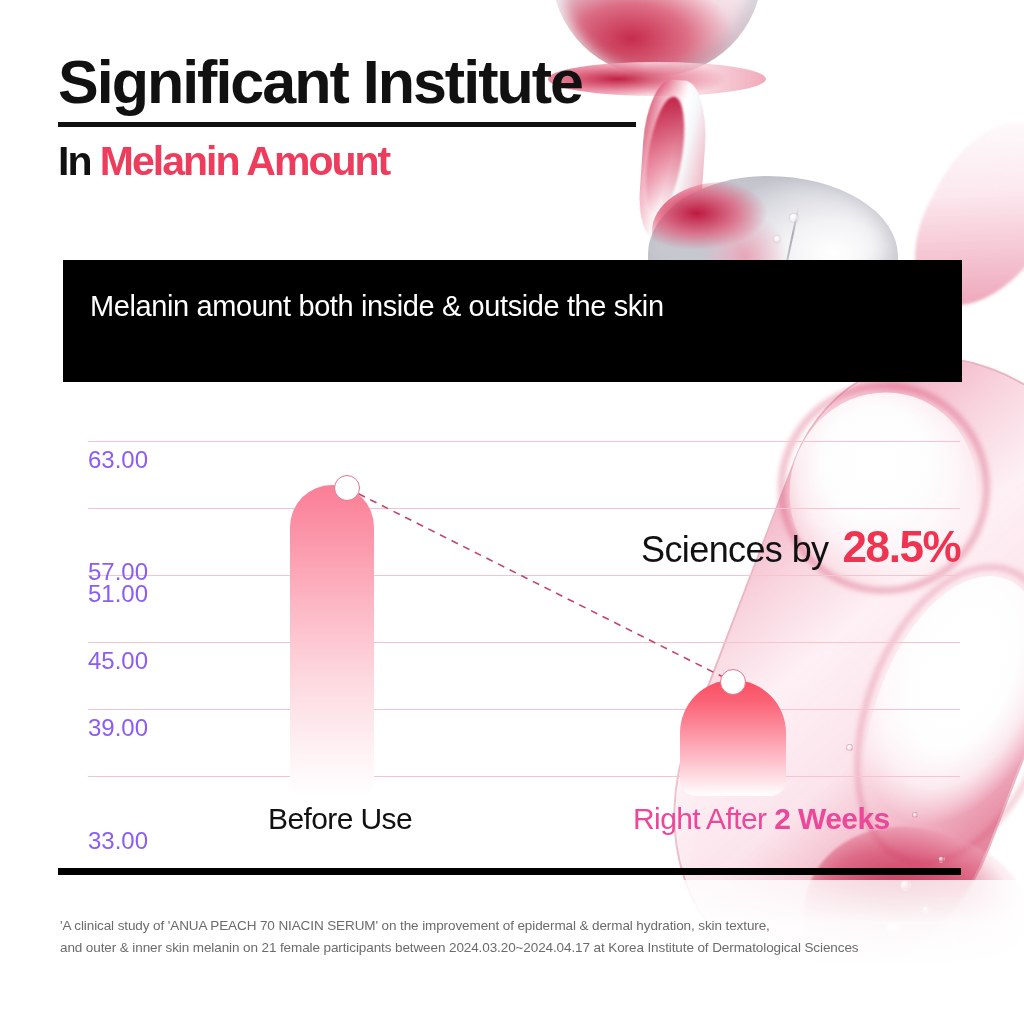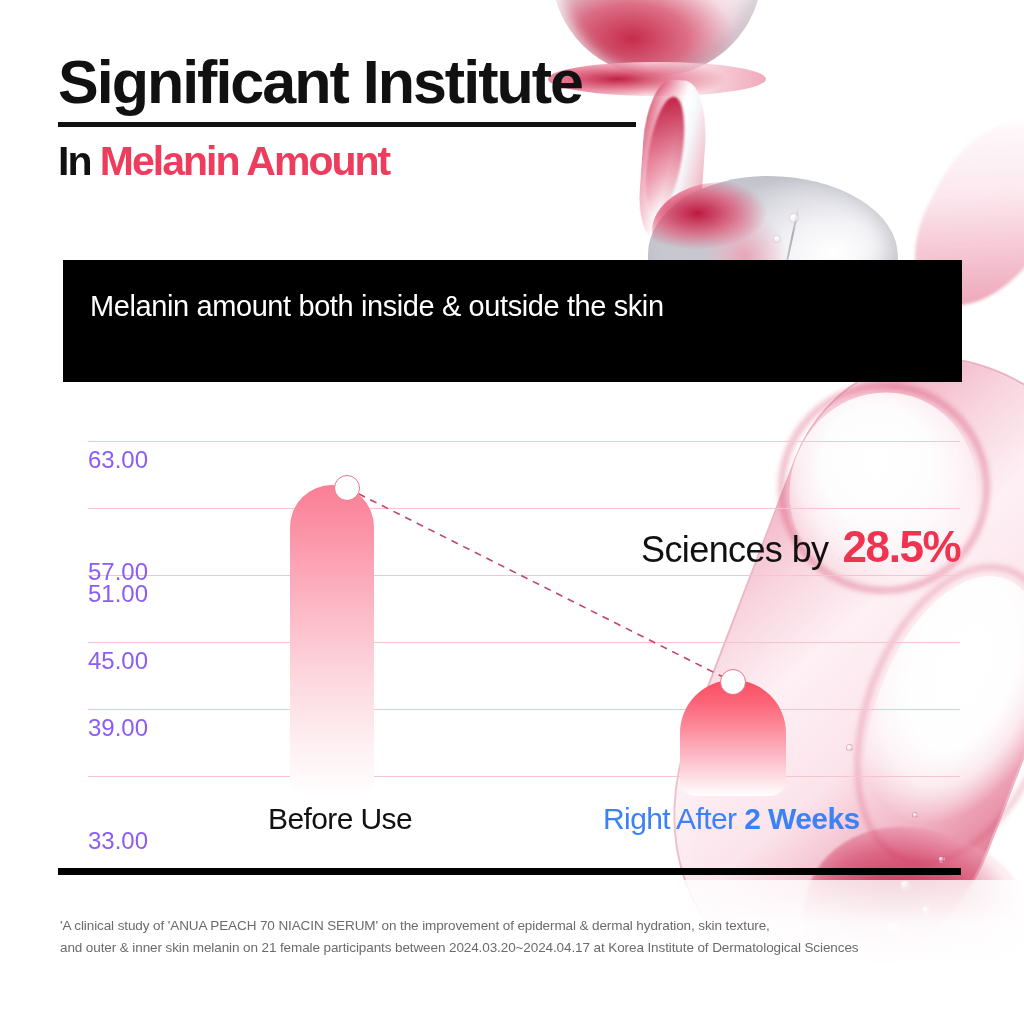--- a/index.html
+++ b/index.html
@@ -212,21 +212,21 @@
 
   .decrease-note {
     position:absolute; left:553px; top:126px; white-space:nowrap;
     display:flex; align-items:baseline; gap:14px;
   }
   .decrease-label { font-size:36px; font-weight:400; color:#111111; letter-spacing:-0.6px; }
   .decrease-value { font-size:44px; font-weight:700; color:#EE3450; letter-spacing:-1.4px; }
 
   .cat-label { position:absolute; top:406px; font-size:30px; letter-spacing:-0.6px; white-space:nowrap; }
   .cat-before { left:268px; color:#111111; font-weight:400; }
-  .cat-after  { left:603px; color:#3b82f6; font-weight:700; }
+  .cat-after  { left:633px; color:#ec4899; font-weight:700; }
   .cat-after .cat-after-lead { font-weight:400; }
 
   
   .divider { position:absolute; left:58px; top:868px; width:903px; height:7px; background:#000000; z-index:6; }
   .footnote { position:absolute; left:60px; top:915px; width:930px; z-index:6; }
   .footnote-line {
     font-size:13.5px; color:#6B6B6B; line-height:1.62; letter-spacing:-0.1px; white-space:nowrap;
   }
 </style>
 </head>

